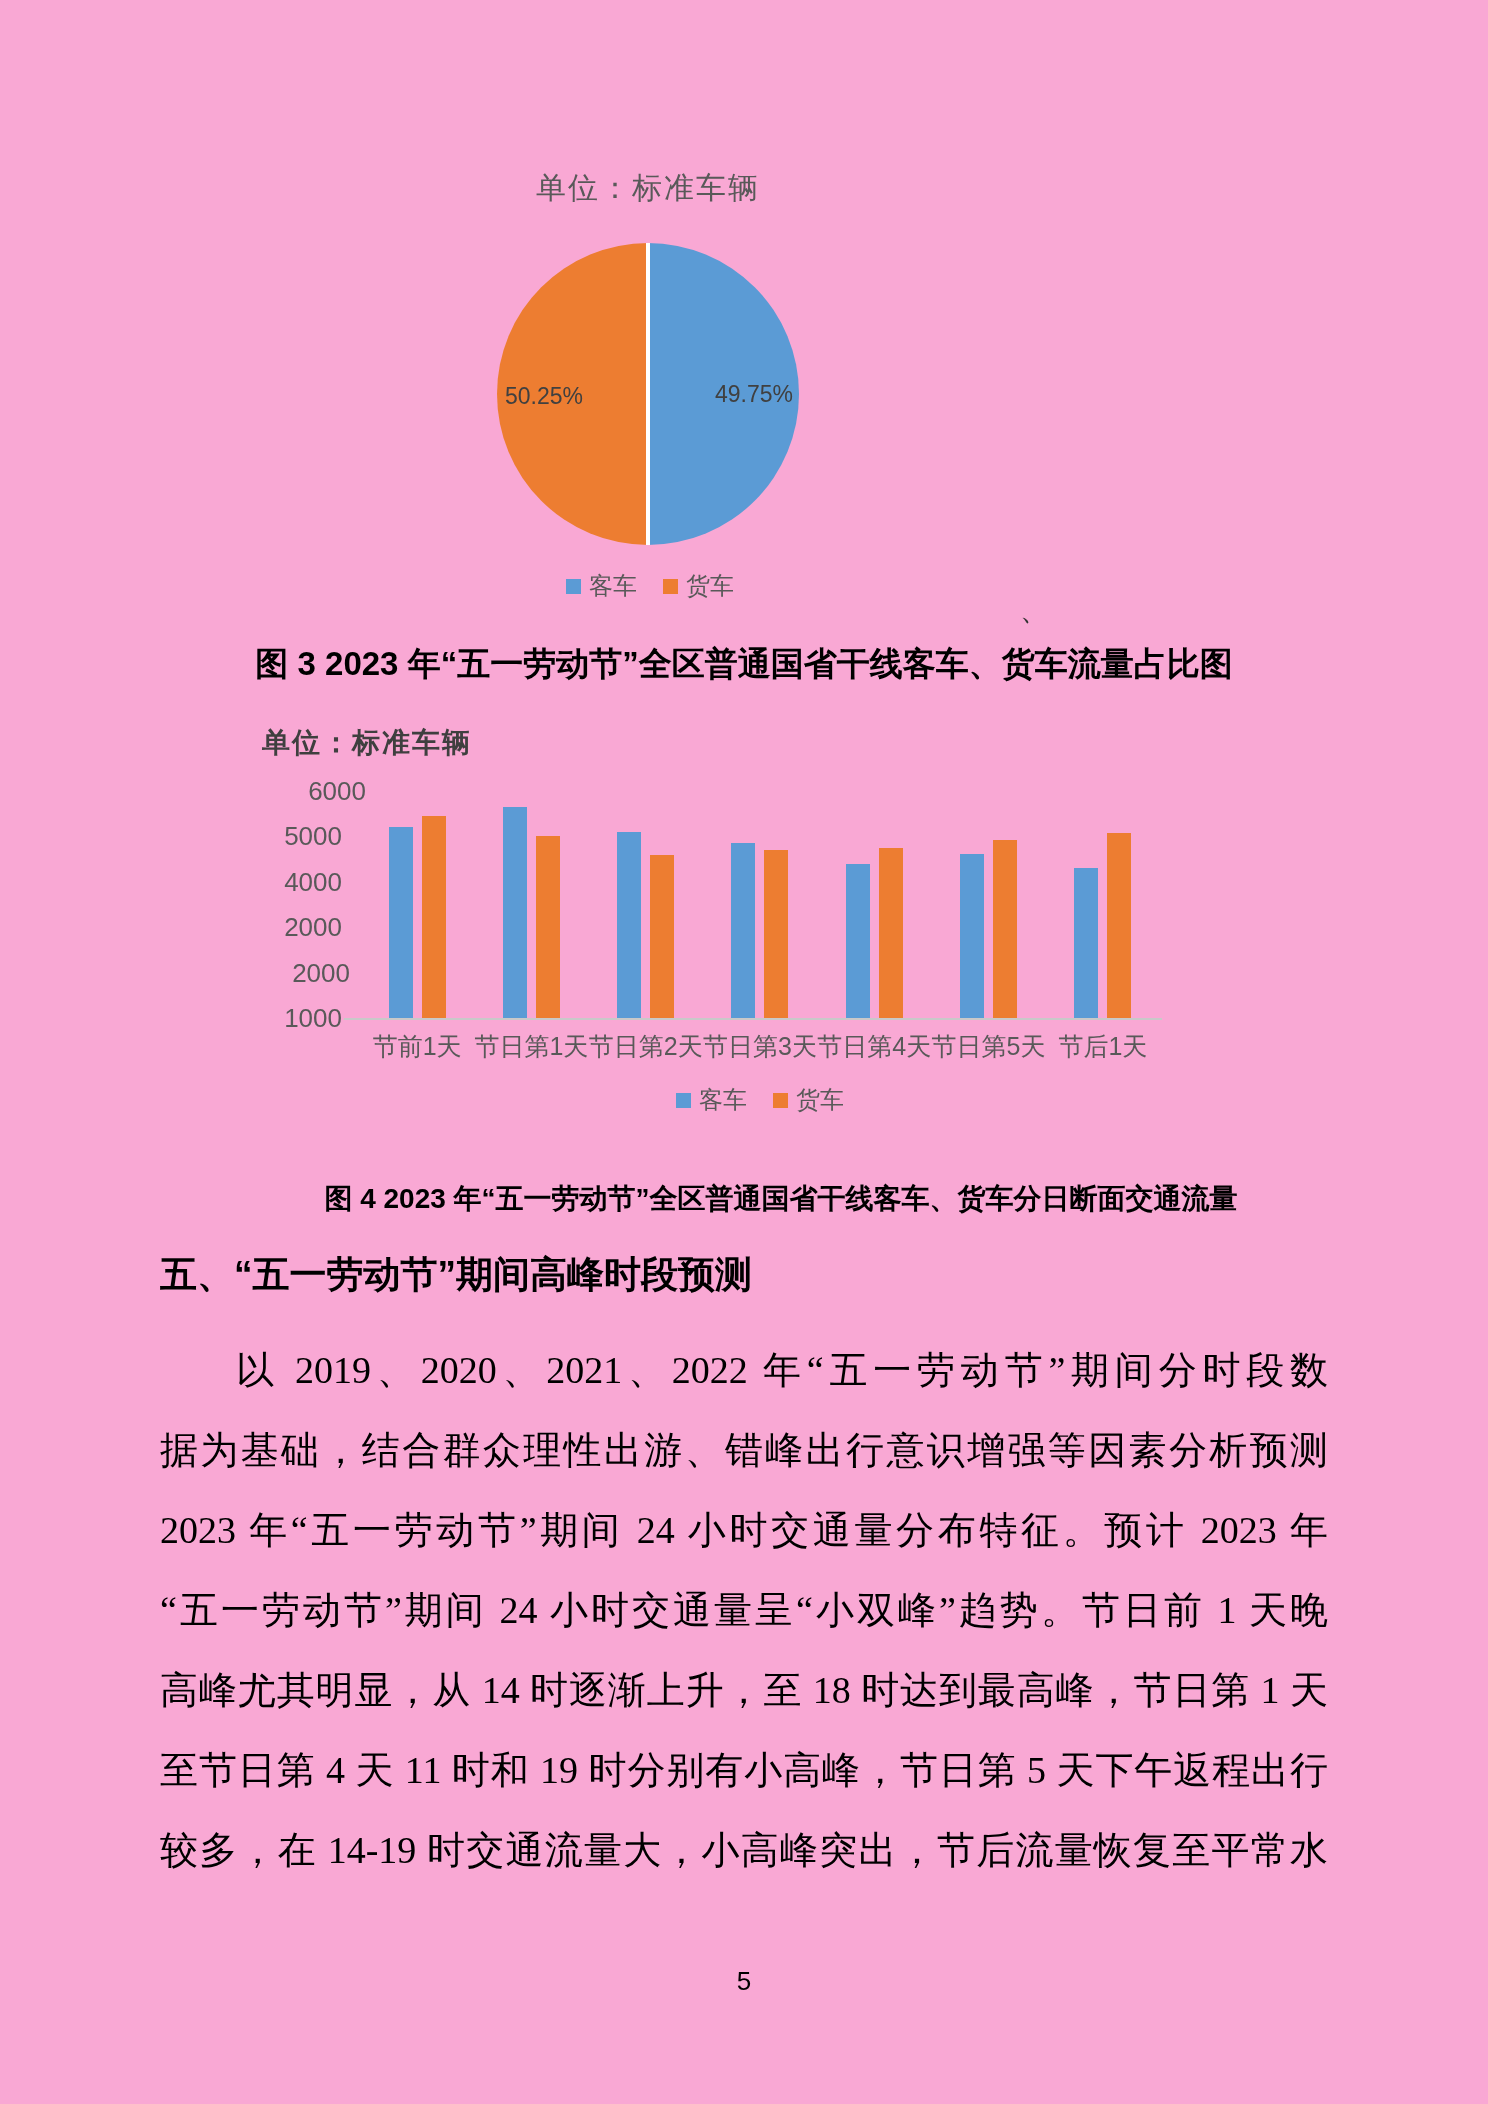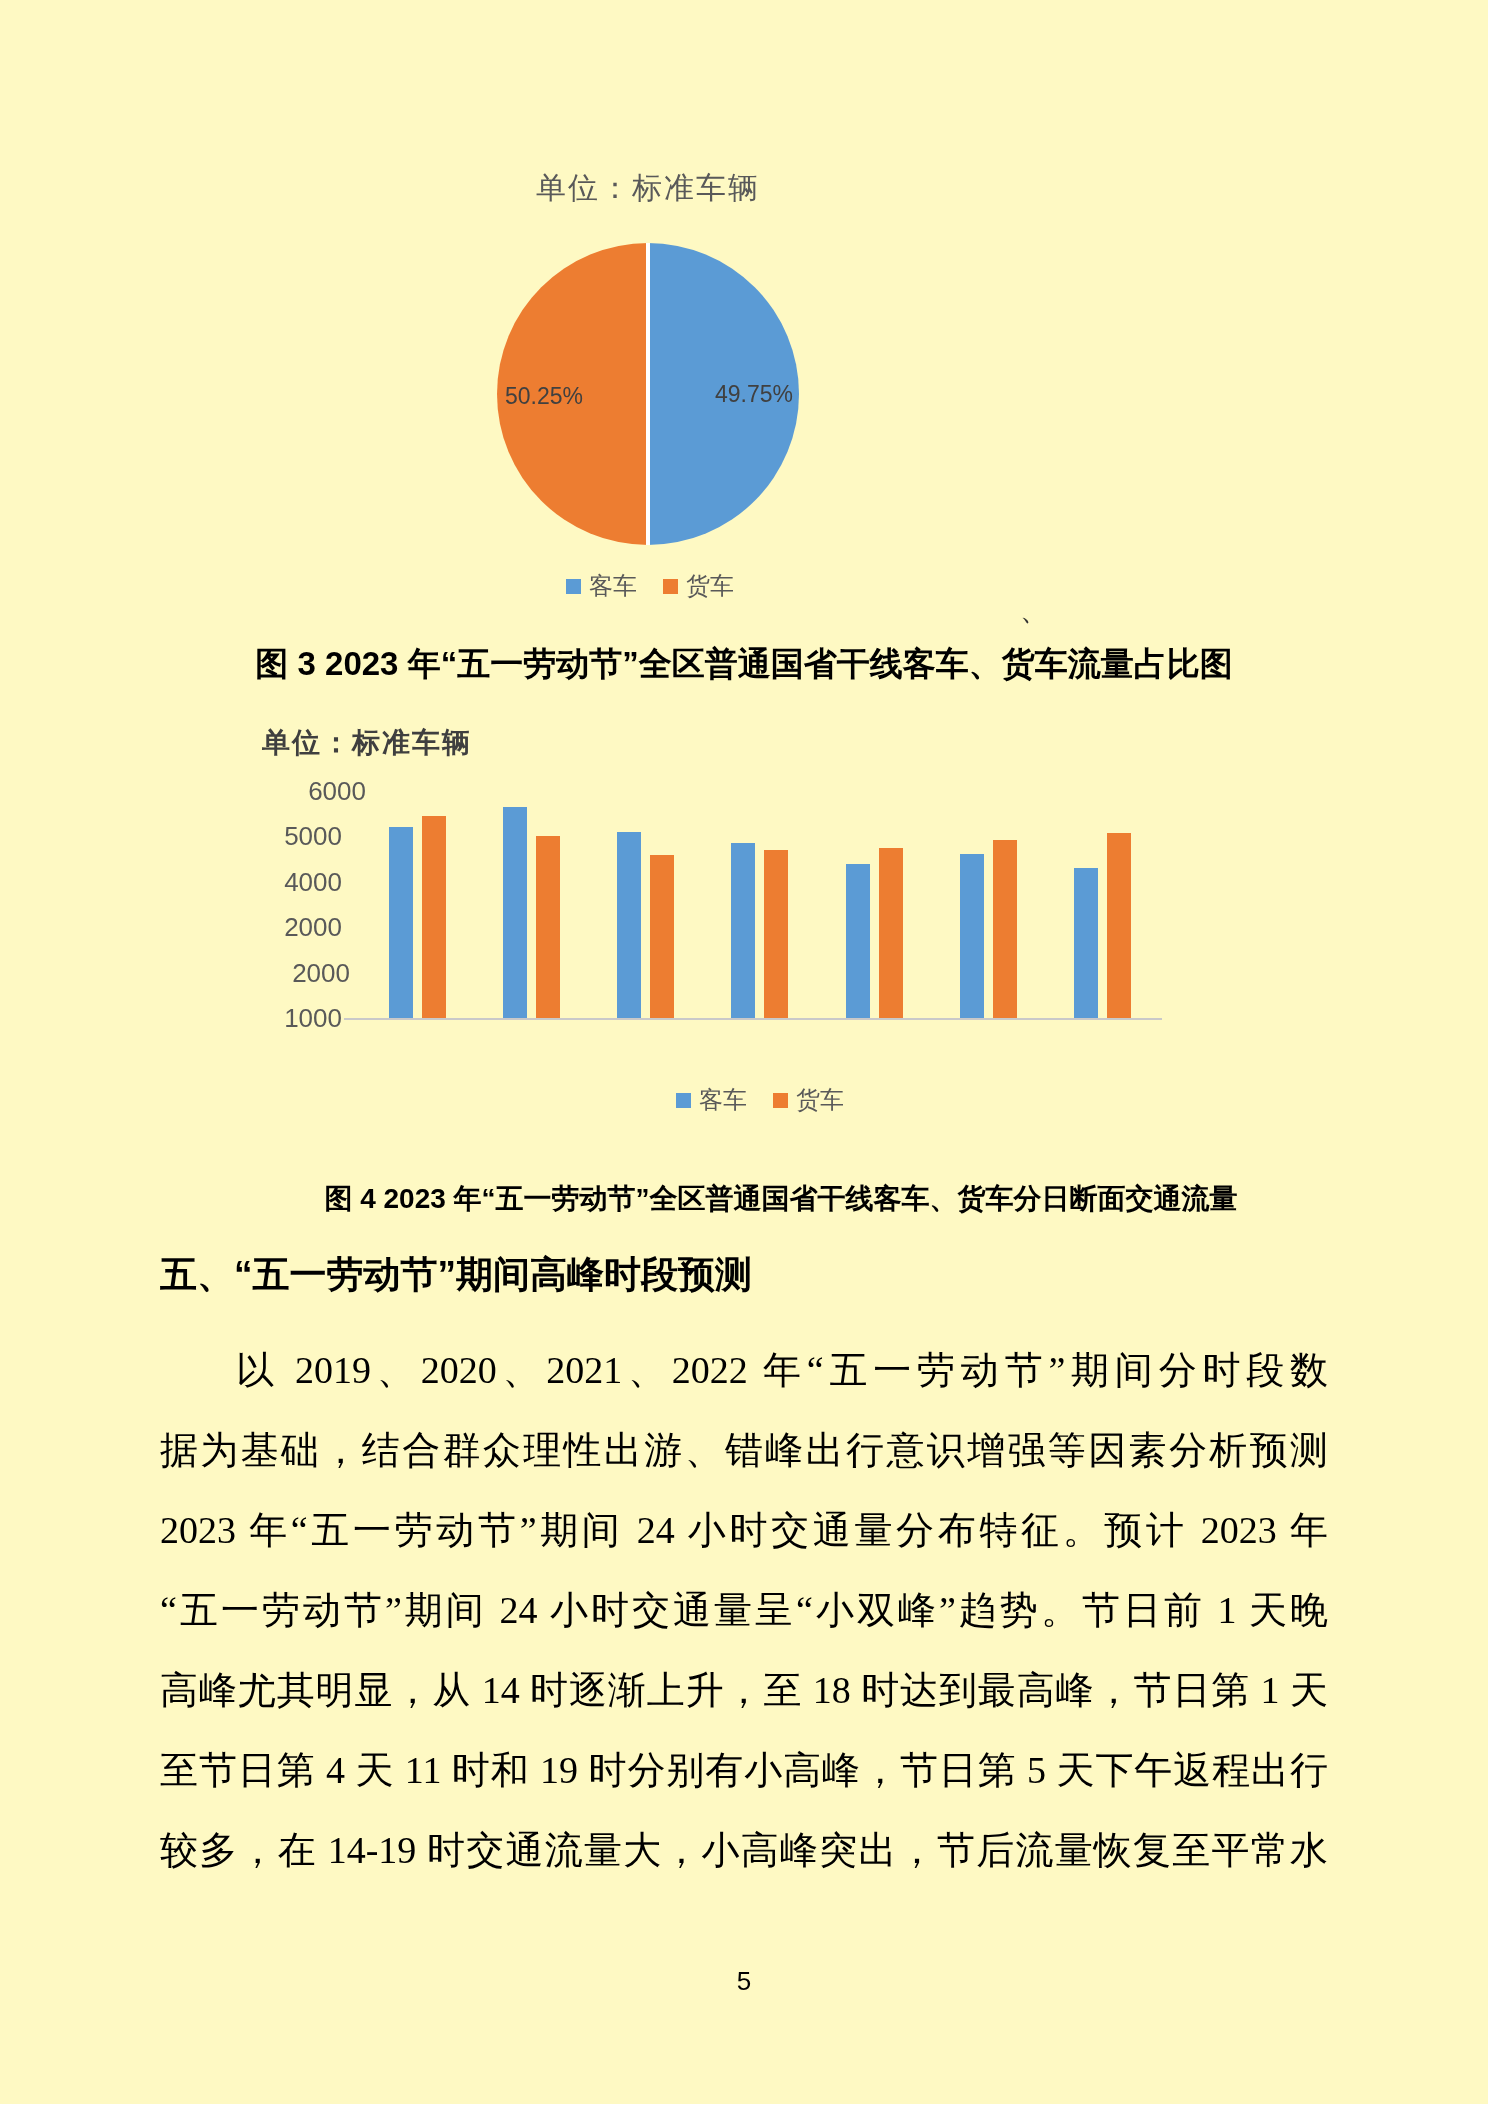--- a/index.html
+++ b/index.html
@@ -1,20 +1,20 @@
 <!DOCTYPE html>
 <html><head>
 <meta charset="utf-8">
 <style>
   html,body{margin:0;padding:0;background:#888;}
   .page{
     position:relative;
     width:1488px;height:2104px;
     margin:0 auto;
-    background:#fef9c3;
+    background:#f9a8d4;
     overflow:hidden;
     font-family:"Liberation Sans",sans-serif;
   }
   
   .pie-title{
     position:absolute;top:168px;left:398px;width:500px;
     text-align:center;font-size:30px;color:#595959;letter-spacing:2px;
   }
   .pie-wrap{position:absolute;top:243px;left:497px;width:302px;height:302px;}
   .pie{
@@ -159,20 +159,29 @@
           <div class="bar" title="货车 节日第5天: 4930" style="background: rgb(237, 125, 49); height: 178px;"></div>
         </div>
         <div class="bar-group">
           <div class="bar" title="客车 节后1天: 4300" style="background: rgb(91, 155, 213); height: 150px;"></div>
           <div class="bar" title="货车 节后1天: 5080" style="background: rgb(237, 125, 49); height: 185px;"></div>
         </div>
       </div>
   </div>
   <div class="bar-axisline"></div>
 
+  <div class="xlabels" id="xlabels">
+      <div class="xlabel">节前1天</div>
+      <div class="xlabel">节日第1天</div>
+      <div class="xlabel">节日第2天</div>
+      <div class="xlabel">节日第3天</div>
+      <div class="xlabel">节日第4天</div>
+      <div class="xlabel">节日第5天</div>
+      <div class="xlabel">节后1天</div>
+    </div>
 
   <div class="legend bar-legend" id="bar-legend">
       <span class="item">
         <span class="swatch" style="background: rgb(91, 155, 213);"></span>
         <span>客车</span>
       </span>
       <span class="item">
         <span class="swatch" style="background: rgb(237, 125, 49);"></span>
         <span>货车</span>
       </span>

